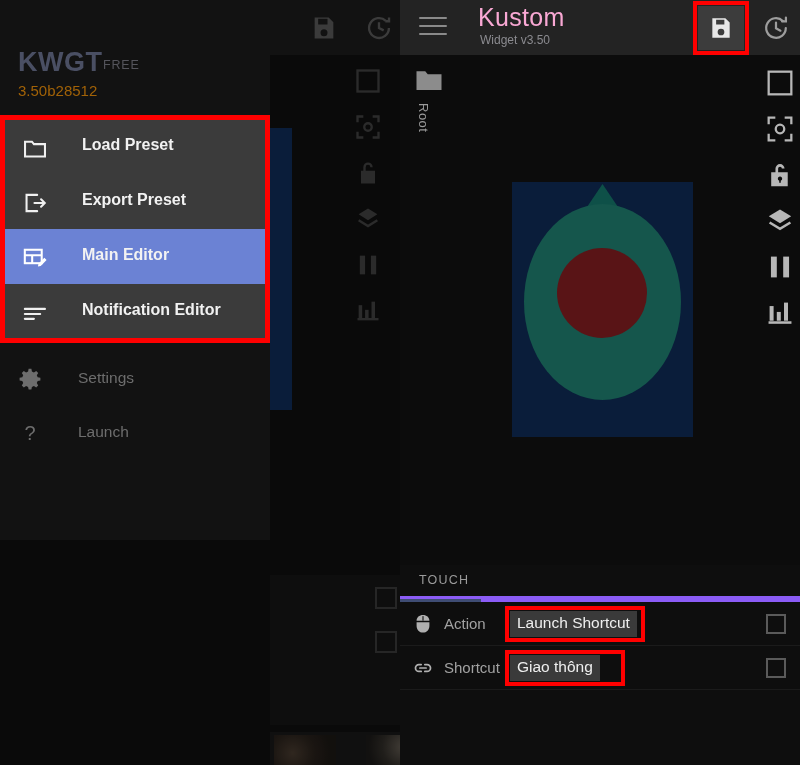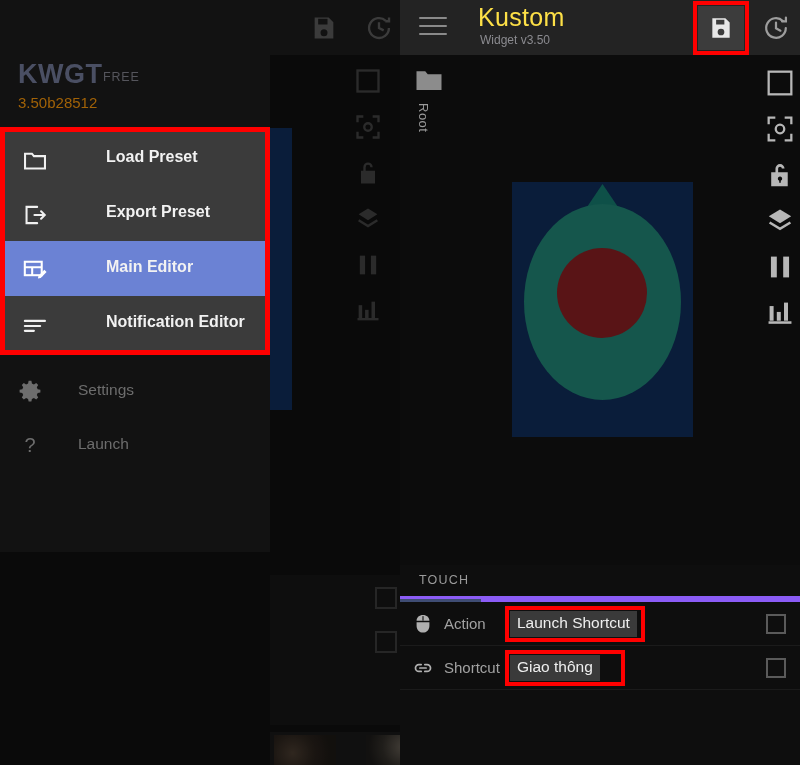--- a/index.html
+++ b/index.html
@@ -78,21 +78,21 @@
   .hamburger {
     position:absolute; left:19px; top:17px; width:28px; height:20px;
     cursor:pointer;
   }
   .hamburger span {
     display:block; height:2px; background:#8a8a8a; margin-bottom:6px;
     border-radius:1px;
   }
   .app-title {
     position:absolute; left:78px; top:3px;
-    font-size:25px; color:#fde047; letter-spacing:.3px;
+    font-size:25px; color:#f9a8d4; letter-spacing:.3px;
   }
   .app-sub {
     position:absolute; left:80px; top:33px;
     font-size:12px; color:#8b8b90;
   }
   .save-btn {
     position:absolute; left:298px; top:6px; width:46px; height:44px;
     background:#3c3c3c; display:flex; align-items:center; justify-content:center;
     cursor:pointer;
   }
@@ -175,21 +175,21 @@
     padding:3px 7px 0 7px; white-space:nowrap; cursor:pointer;
   }
   .row-chk {
     position:absolute; right:14px; top:12px; width:20px; height:20px;
     border:2px solid #5a5a5a; cursor:pointer;
   }
   .val-hl { position:absolute; border:4px solid #f00; pointer-events:none; }
 
   
   .drawer {
-    position:absolute; left:0; top:12px; width:270px; height:540px;
+    position:absolute; left:0; top:0; width:270px; height:540px;
     background:#121212;
     text-align:center;
   }
   .drawer-head { position:absolute; left:0; top:0; width:270px; height:110px; }
   .brand {
     position:absolute; left:18px; top:47px;
     font-size:27px; font-weight:bold; color:#4a4f63; letter-spacing:.5px;
   }
   .brand-free {
     position:absolute; left:103px; top:58px;
@@ -208,21 +208,21 @@
     position:absolute; left:0px; top:115px; width:270px; height:228px;
     border:5px solid #f00; pointer-events:none;
   }
   .m-item {
     position:absolute; left:0; width:262px; height:55px; cursor:pointer;
   }
   .m-item.active { background:#6b82d4; }
   .m-ic { position:absolute; left:18px; top:16px; width:24px; height:24px; }
   .m-lb {
     position:absolute; left:78px; top:17px;
-    font-size:16px; color:#f2f2f2; font-weight:bold;margin-left:24px;
+    font-size:16px; color:#f2f2f2; font-weight:bold;
   }
 
   .d-item {
     position:absolute; left:0; width:270px; height:56px; cursor:pointer;
   }
   .d-ic { position:absolute; left:18px; top:17px; width:24px; height:24px; }
   .d-lb {
     position:absolute; left:78px; top:19px;
     font-size:15.5px; color:#6d6d6d;
   }

